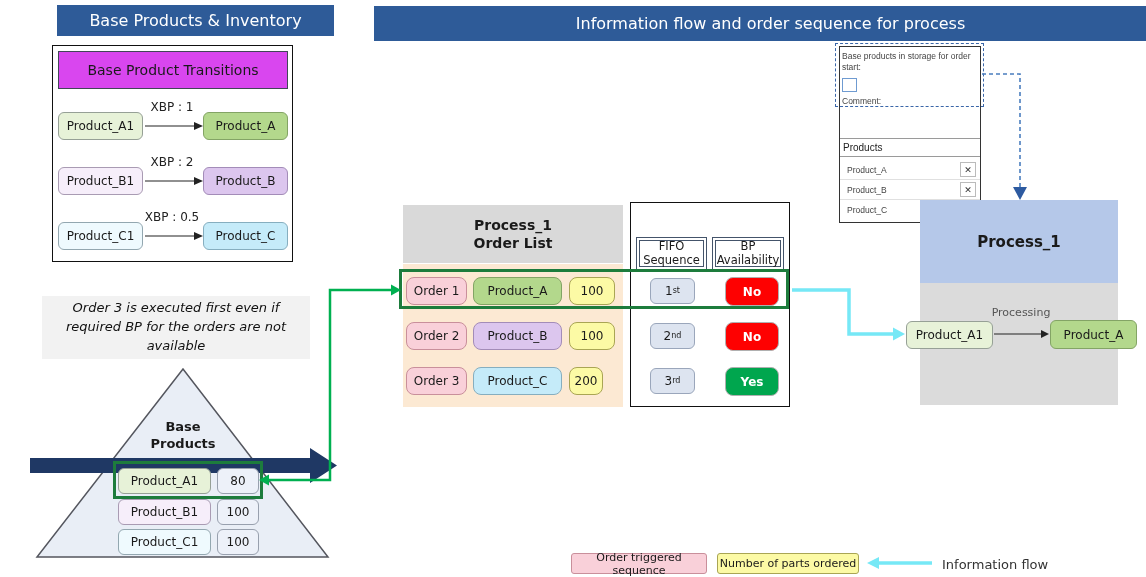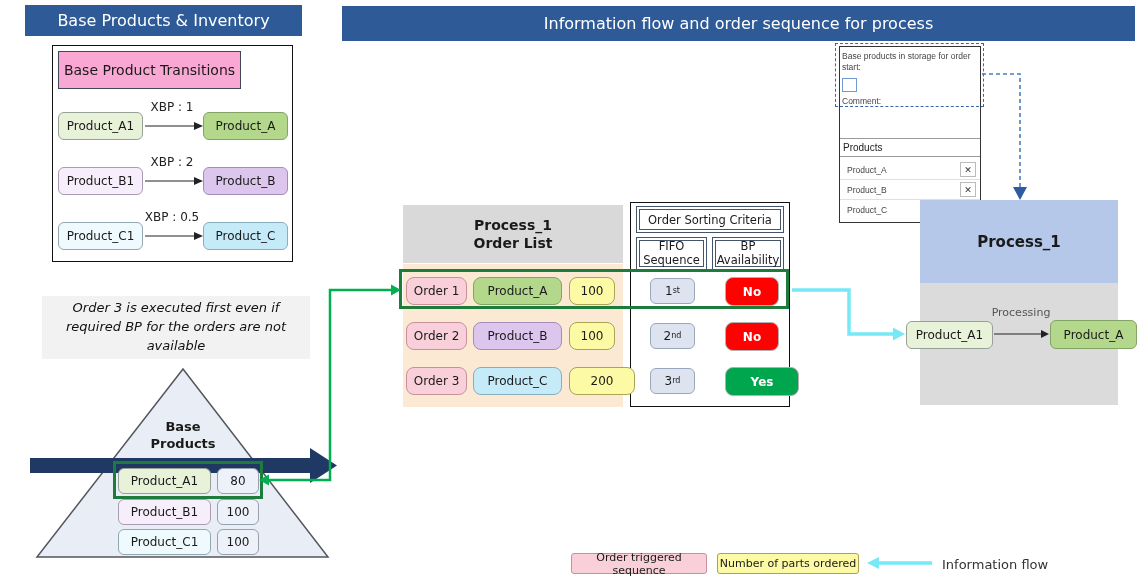--- a/index.html
+++ b/index.html
@@ -4,21 +4,21 @@
 <style>
   html,body{margin:0;padding:0;background:#fff;}
   #canvas{position:relative;width:1146px;height:577px;background:#fff;overflow:hidden;
           font-family:"DejaVu Sans","Liberation Sans",sans-serif;color:#1a1a1a;}
   .abs{position:absolute;box-sizing:border-box;}
   .ctr{display:flex;align-items:center;justify-content:center;text-align:center;}
   svg.layer{position:absolute;left:0;top:0;pointer-events:none;}
   #bglayer{z-index:0;}
   #fglayer{z-index:6;}
 
-  .titlebar{background:#2e5b98;color:#fff;font-size:16px;z-index:1;}
+  .titlebar{background:#2e5b98;color:#fff;font-size:16px;z-index:1;margin-left:32px;}
   .panelbox{background:#fff;border:1.5px solid #111;z-index:1;}
 
   .pbox{border:1px solid #96a096;border-radius:6px;font-size:12px;color:#1a1a1a;z-index:1;}
   .p-a1{background:#e7f2d8;}
   .p-a {background:#b3d88c;border-color:#83a465;}
   .p-b1{background:#f6eefa;border-color:#a99bb3;}
   .p-b {background:#dcc6ee;border-color:#a38cb8;}
   .p-c1{background:#effafe;border-color:#93a7b0;text-align:right;}
   .p-c {background:#c5ebf9;border-color:#86aebf;}
   .qtybox{background:#edf1f9;border:1px solid #98a0ae;border-radius:6px;font-size:12px;z-index:1;}
@@ -56,21 +56,21 @@
   </svg>
 
   <div class="abs ctr titlebar" style="left:25px;top:5px;width:277px;height:31px;">
     <span>Base Products &amp; Inventory</span>
   </div>
   <div class="abs ctr titlebar" style="left:342px;top:6px;width:793px;height:35px;">
     <span>Information flow and order sequence for process</span>
   </div>
 
   <div class="abs panelbox" style="left:52px;top:45px;width:241px;height:217px;"></div>
-  <div class="abs ctr" style="left:58px;top:51px;width:183px;height:38px;background:#f9a8d4;border:1px solid #404757;font-size:14px;z-index:1;">
+  <div class="abs ctr" style="left:58px;top:51px;width:230px;height:38px;background:#d946ef;border:1px solid #404757;font-size:14px;z-index:1;">
     <span>Base Product Transitions</span>
   </div>
 
   <div class="abs ctr xbplabel" style="left:140px;top:100px;width:64px;">XBP : 1</div>
   <div class="abs ctr pbox p-a1" style="left:58px;top:112px;width:85px;height:28px;">Product_A1</div>
   <div class="abs ctr pbox p-a" style="left:203px;top:112px;width:85px;height:28px;">Product_A</div>
 
   <div class="abs ctr xbplabel" style="left:140px;top:155px;width:64px;">XBP : 2</div>
   <div class="abs ctr pbox p-b1" style="left:58px;top:167px;width:85px;height:28px;">Product_B1</div>
   <div class="abs ctr pbox p-b" style="left:203px;top:167px;width:85px;height:28px;">Product_B</div>
@@ -106,24 +106,23 @@
   <div class="abs ctr chip chip-pink" style="left:406px;top:277px;width:61px;height:28px;z-index:2;">Order 1</div>
   <div class="abs ctr pbox p-a" style="left:473px;top:277px;width:89px;height:28px;border-radius:8px;z-index:2;">Product_A</div>
   <div class="abs ctr chip chip-yellow" style="left:569px;top:277px;width:46px;height:28px;z-index:2;">100</div>
 
   <div class="abs ctr chip chip-pink" style="left:406px;top:322px;width:61px;height:28px;z-index:2;">Order 2</div>
   <div class="abs ctr pbox p-b" style="left:473px;top:322px;width:89px;height:28px;border-radius:8px;z-index:2;">Product_B</div>
   <div class="abs ctr chip chip-yellow" style="left:569px;top:322px;width:46px;height:28px;z-index:2;">100</div>
 
   <div class="abs ctr chip chip-pink" style="left:406px;top:367px;width:61px;height:28px;z-index:2;">Order 3</div>
   <div class="abs ctr pbox p-c" style="left:473px;top:367px;width:89px;height:28px;border-radius:8px;z-index:2;">Product_C</div>
-  <div class="abs ctr chip chip-yellow" style="left:569px;top:367px;width:66px;height:28px;z-index:2;">200</div>
+  <div class="abs ctr chip chip-yellow" style="left:569px;top:367px;width:34px;height:28px;z-index:2;">200</div>
 
   <div class="abs panelbox" style="left:630px;top:202px;width:160px;height:205px;"></div>
-  <div class="abs ctr dblborder" style="left:636px;top:206px;width:148px;height:27px;font-size:11.5px;z-index:2;">Order Sorting Criteria</div>
   <div class="abs ctr dblborder" style="left:636px;top:237px;width:71px;height:33px;font-size:11.5px;line-height:1.2;z-index:2;">
     <div>
       <div>FIFO</div>
       <div>Sequence</div>
     </div>
   </div>
   <div class="abs ctr dblborder" style="left:712px;top:237px;width:72px;height:33px;font-size:11.5px;line-height:1.2;z-index:2;">
     <div>
       <div>BP</div>
       <div>Availability</div>
@@ -139,21 +138,21 @@
   <div class="abs ctr chip chip-seq" style="left:650px;top:323px;width:45px;height:26px;z-index:2;">
     <span>2</span>
       <sup>nd</sup>
   </div>
   <div class="abs ctr chip chip-red" style="left:725px;top:322px;width:54px;height:29px;z-index:2;">No</div>
 
   <div class="abs ctr chip chip-seq" style="left:650px;top:368px;width:45px;height:26px;z-index:2;">
     <span>3</span>
       <sup>rd</sup>
   </div>
-  <div class="abs ctr chip chip-green" style="left:725px;top:367px;width:74px;height:29px;z-index:2;">Yes</div>
+  <div class="abs ctr chip chip-green" style="left:725px;top:367px;width:54px;height:29px;z-index:2;">Yes</div>
 
   <div class="abs greenrect" style="left:399px;top:269px;width:390px;height:40px;"></div>
 
   <div class="abs" style="left:839px;top:46px;width:142px;height:177px;background:#fff;border:1px solid #333;z-index:2;"></div>
   <div class="abs" style="left:835px;top:43px;width:149px;height:64px;border:1.5px dashed #3a66a8;z-index:3;"></div>
   <div class="abs formtext" style="left:842px;top:51px;width:133px;z-index:3;">Base products in storage for order start:</div>
   <div class="abs" style="left:842px;top:78px;width:15px;height:14px;border:1.5px solid #6f9bd1;background:#fff;z-index:3;"></div>
   <div class="abs formtext" style="left:842px;top:96px;width:100px;z-index:3;">Comment:</div>
   <div class="abs" style="left:840px;top:107px;width:140px;height:30px;background:#fff;z-index:2;"></div>
   <div class="abs hline" style="left:840px;top:138px;width:140px;"></div>

